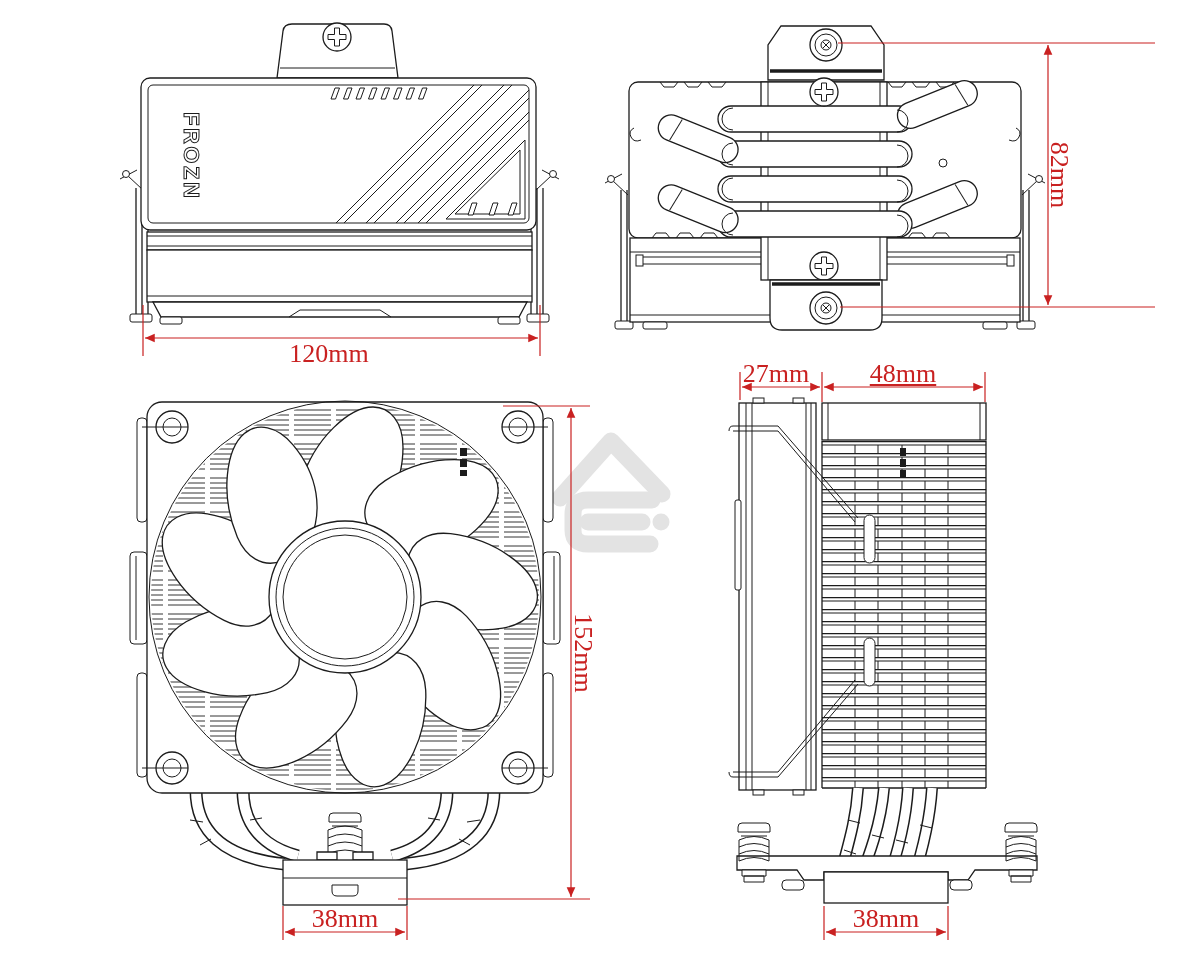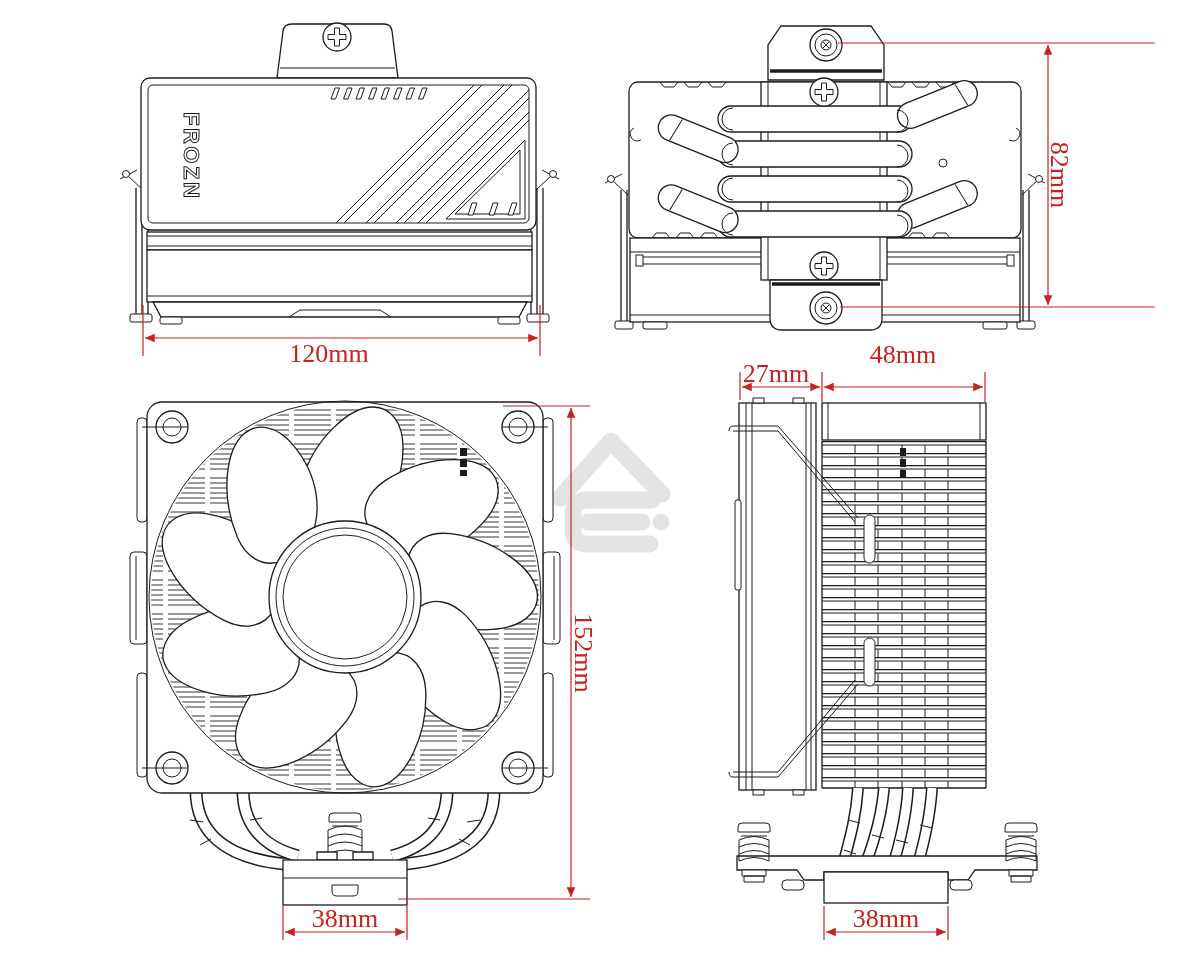--- a/index.html
+++ b/index.html
@@ -377,16 +377,16 @@
           <path class="red" d="M826,932 H946" marker-start="url(#arr)" marker-end="url(#arr)"></path>
         </g>
   </g>
 </svg>
 
 <div class="dim" style="left:274px;top:341px;text-align:center;">120mm</div>
 <div class="dim vert" style="left:1004px;top:162px;">82mm</div>
 <div class="dim vert" style="left:528px;top:640px;">152mm</div>
 <div class="dim" style="left:290px;top:906px;">38mm</div>
 <div class="dim" style="left:721px;top:361px;font-family:Liberation Serif, serif;">27mm</div>
-<div class="dim" style="left:848px;top:342px;">48mm</div>
+<div class="dim" style="left:848px;top:361px;text-decoration:underline;">48mm</div>
 <div class="dim" style="left:831px;top:906px;">38mm</div>
 
 </div>
 
 </body></html>

